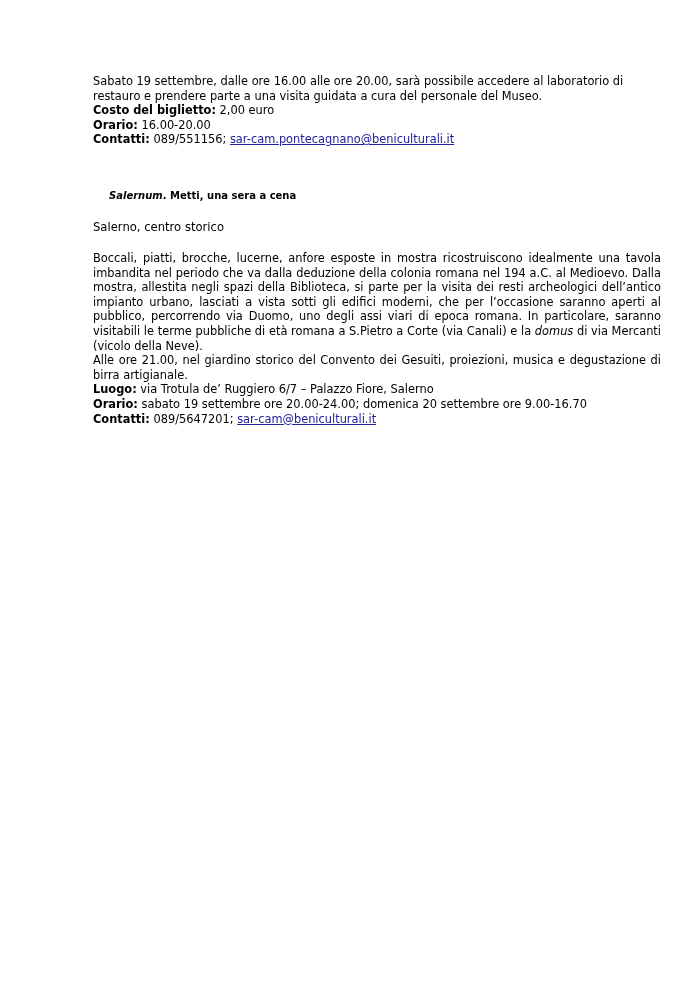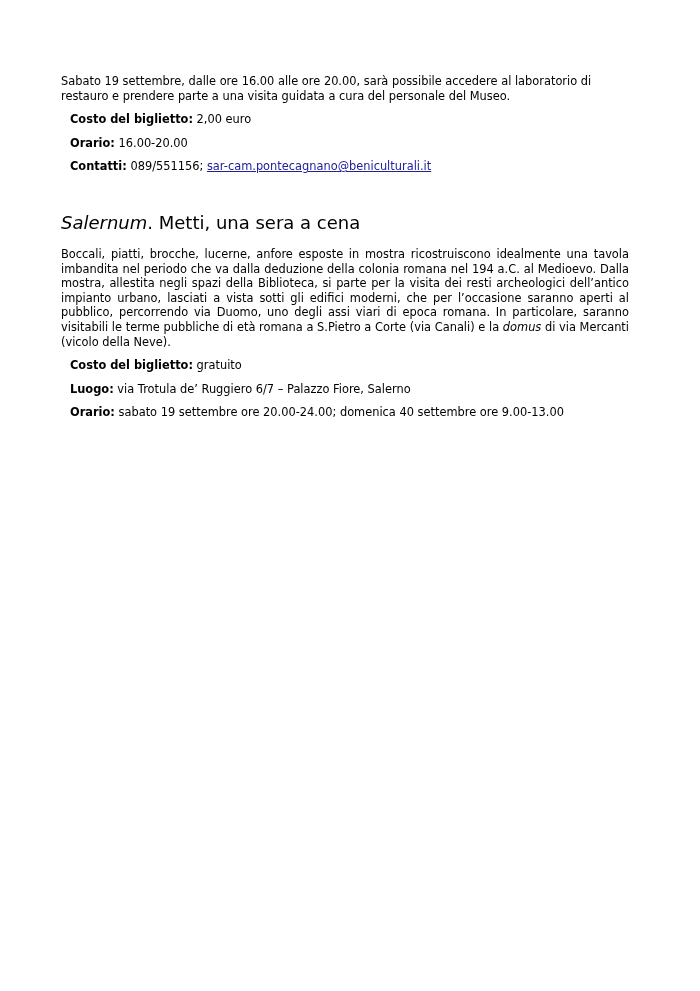--- a/index.html
+++ b/index.html
@@ -12,55 +12,55 @@
     height: 991px;
     font-family: "DejaVu Sans", sans-serif;
     color: #000000;
     -webkit-font-smoothing: none;
   }
   .page {
     position: relative;
     width: 700px;
     height: 991px;
     box-sizing: border-box;
-    padding: 74px 66px 0 61px;
+    padding: 74px 66px 0 93px;
   }
   .doc-body {
     width: 568px;
   }
 
   
   .para {
     font-size: 11.4px;
     line-height: 14.6px;
     margin: 0;
     text-align: left;
   }
   .para.justify {
     text-align: justify;
     text-justify: inter-word;
   }
   .info-line {
     font-size: 11.4px;
     line-height: 14.6px;
-    margin: 9px;
+    margin: 0;
   }
   .lbl {
     font-weight: bold;
   }
 
   
   .section-block {
     margin-top: 41px;
   }
   .sec-title {
-    font-size: 18px;
+    font-size: 10px;
     line-height: 16px;
-    font-weight: normal;
-    margin: 0;
+    font-weight: bold;
+    margin: 16px;
   }
   .sec-title .latin {
     font-style: italic;
   }
   .sec-subtitle {
     font-size: 11.6px;
     line-height: 15px;
     margin: 0;
   }
   .sec-intro-gap {
@@ -105,42 +105,45 @@
       </p>
 
     </section>
 
     <section class="section-block">
 
       <h2 class="sec-title">
         <span class="latin">Salernum</span><span>. Metti, una sera a cena</span>
       </h2>
 
+      <p class="sec-subtitle">Salerno, centro storico</p>
 
       <div class="sec-intro-gap"></div>
 
 
 
       <p class="para justify">
         <span>Boccali, piatti, brocche, lucerne, anfore esposte in mostra ricostruiscono idealmente una tavola imbandita nel periodo che va dalla deduzione della colonia romana nel 194 a.C. al Medioevo. Dalla mostra, allestita negli spazi della Biblioteca, si parte per la visita dei resti archeologici dell’antico impianto urbano, lasciati a vista sotti gli edifici moderni, che per l’occasione saranno aperti al pubblico, percorrendo via Duomo, uno degli assi viari di epoca romana. In particolare, saranno visitabili le terme pubbliche di età romana a S.Pietro a Corte (via Canali) e la </span><span class="it">domus</span><span> di via Mercanti (vicolo della Neve).</span>
       </p>
 
+      <p class="para justify">Alle ore 21.00, nel giardino storico del Convento dei Gesuiti, proiezioni, musica e degustazione di birra artigianale.</p>
 
-      <p class="info-line">
-        <span class="lbl">Costo del biglietto:</span>
-        <span>gratuito</span>
-      </p>
 
       <p class="info-line">
         <span class="lbl">Luogo:</span>
         <span>via Trotula de’ Ruggiero 6/7 – Palazzo Fiore, Salerno</span>
       </p>
 
       <p class="info-line">
         <span class="lbl">Orario:</span>
-        <span>sabato 19 settembre ore 20.00-24.00; domenica 40 settembre ore 9.00-13.00</span>
+        <span>sabato 19 settembre ore 20.00-24.00; domenica 20 settembre ore 9.00-16.70</span>
       </p>
 
+      <p class="info-line">
+        <span class="lbl">Contatti:</span>
+        <span>089/5647201;</span>
+        <a class="maillink" href="#">sar-cam@beniculturali.it</a>
+      </p>
 
     </section>
 
   </div>
 </div>
 
 </body></html>

